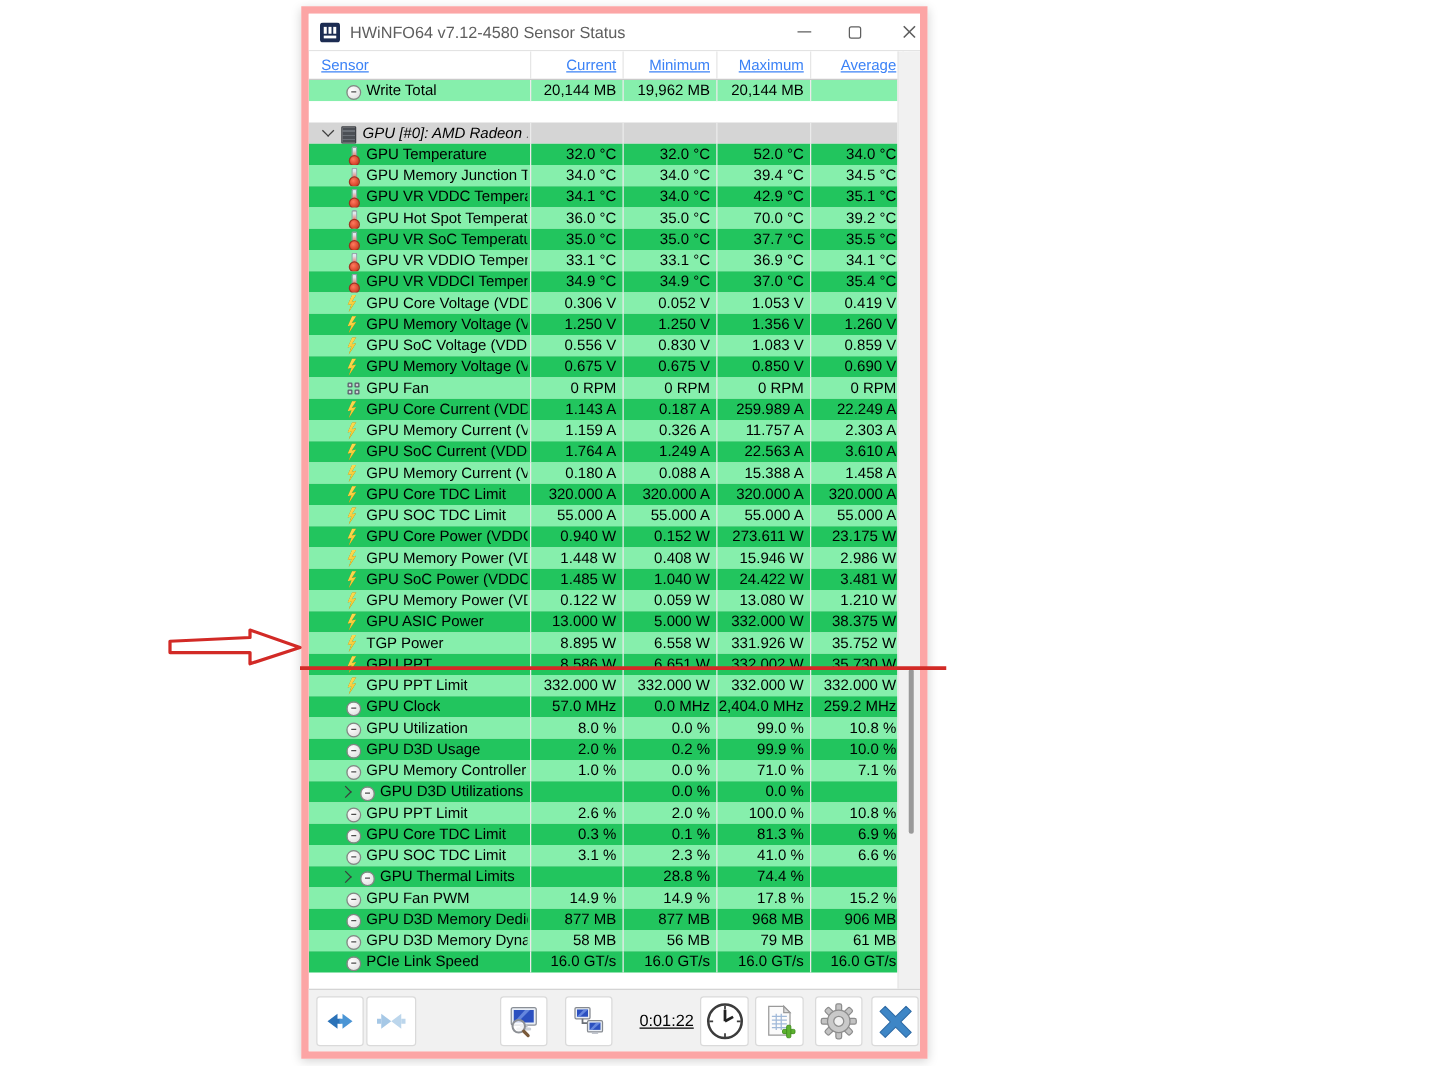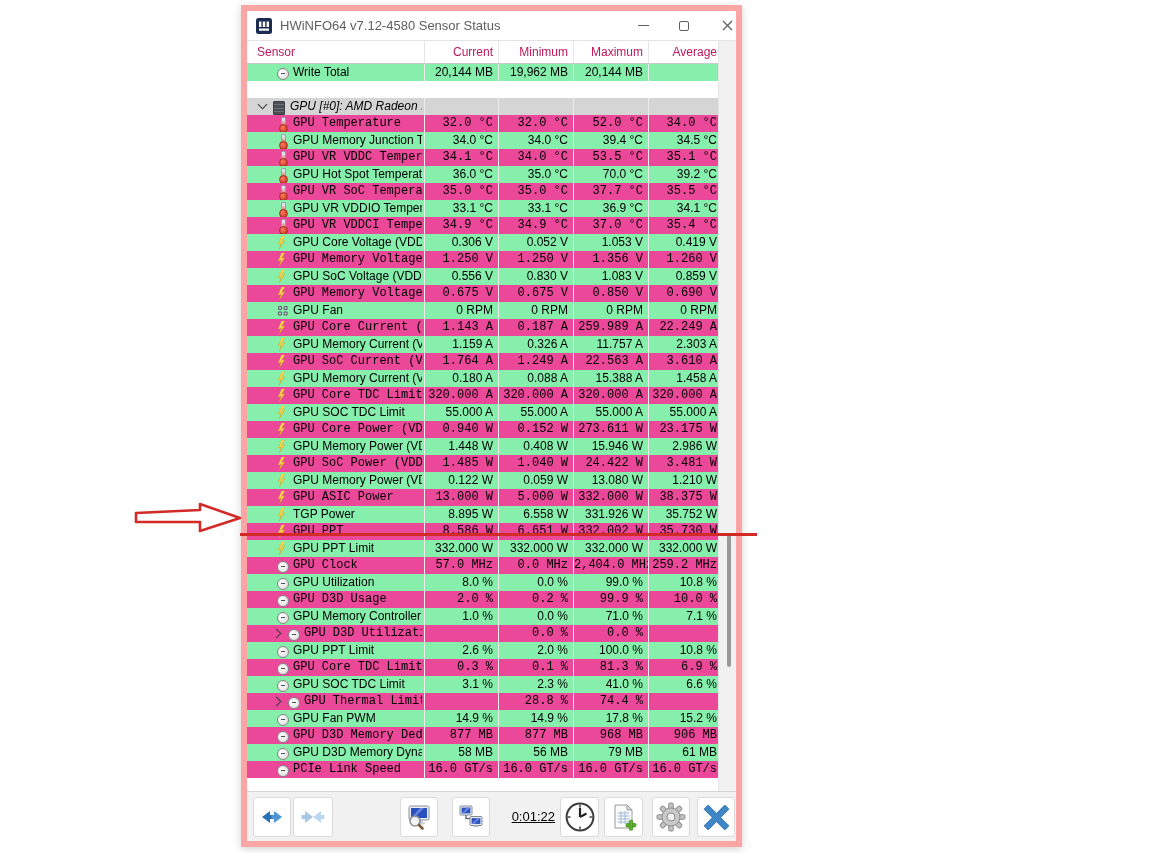--- a/index.html
+++ b/index.html
@@ -13,25 +13,25 @@
   .app-icon { width:16px; height:16px; flex:none; }
   .title-text { margin-left:8px; font-size:13px; color:#5e5e5e; white-space:nowrap; }
   .winbtn { position:absolute; top:0; height:29px; width:26px; display:flex; align-items:center; justify-content:center; cursor:default; }
   .btn-min { left:383px; } .btn-max { left:424px; } .btn-close { left:467px; }
   .glyph-min { width:11px; height:1.5px; background:#5f5f5f; display:block; }
   .glyph-max { width:10px; height:10px; border:1.3px solid #5f5f5f; border-radius:2px; display:block; }
 
   
   .tablewrap { flex:1; position:relative; overflow:hidden; border-top:1px solid #e3e3e3; }
   .thead { height:23px; width:480px; display:grid; grid-template-columns:178px 74px 75px 75px 74px; border-bottom:1px solid #c9c9c9; background:#fff; }
-  .thead .hc { font-size:12px; color:#be185d; line-height:22px; border-right:1px solid #e6e6e6; padding-right:5px; text-align:right; overflow:hidden; }
+  .thead .hc { font-size:12px; color:#3b82f6; line-height:22px; border-right:1px solid #e6e6e6; padding-right:5px; text-align:right; overflow:hidden;text-decoration:underline; }
   .thead .hc.first { text-align:left; padding-left:10px; }
   .rows { position:absolute; left:0; top:23px; right:18px; bottom:0; overflow:hidden; }
   .trow { width:480px; height:17px; display:grid; grid-template-columns:178px 74px 75px 75px 74px 1fr; background:#86efac; }
-  .trow.shaded { background:#ec4899;font-family:Liberation Mono, monospace; }
+  .trow.shaded { background:#22c55e; }
   .trow.section { background:#d5d5d5; }
   .trow.gap { background:#fff; }
   .cell { font-size:12px; line-height:17px; color:#000; text-align:right; padding-right:5px; border-right:1px solid #ebebeb; overflow:hidden; white-space:nowrap; }
   .label-cell { text-align:left; padding-right:2px; display:flex; align-items:center; gap:4px; padding-left:29px; }
   .trow.section .label-cell { padding-left:11px; gap:5px; font-style:italic; }
   .trow.expandable-row .label-cell { padding-left:27px; }
   .sensor-label { overflow:hidden; white-space:nowrap; }
 
   
   .chev { width:9px; height:9px; position:relative; flex:none; }
@@ -147,21 +147,21 @@
           <div class="cell">34.5 °C</div>
           <div></div>
         </div>
         <div class="trow shaded">
           <div class="cell label-cell">
             <span class="ic ic-thermometer"></span>
             <span class="sensor-label">GPU VR VDDC Temperature</span>
           </div>
           <div class="cell">34.1 °C</div>
           <div class="cell">34.0 °C</div>
-          <div class="cell">53.5 °C</div>
+          <div class="cell">42.9 °C</div>
           <div class="cell">35.1 °C</div>
           <div></div>
         </div>
         <div class="trow">
           <div class="cell label-cell">
             <span class="ic ic-thermometer"></span>
             <span class="sensor-label">GPU Hot Spot Temperature</span>
           </div>
           <div class="cell">36.0 °C</div>
           <div class="cell">35.0 °C</div>

